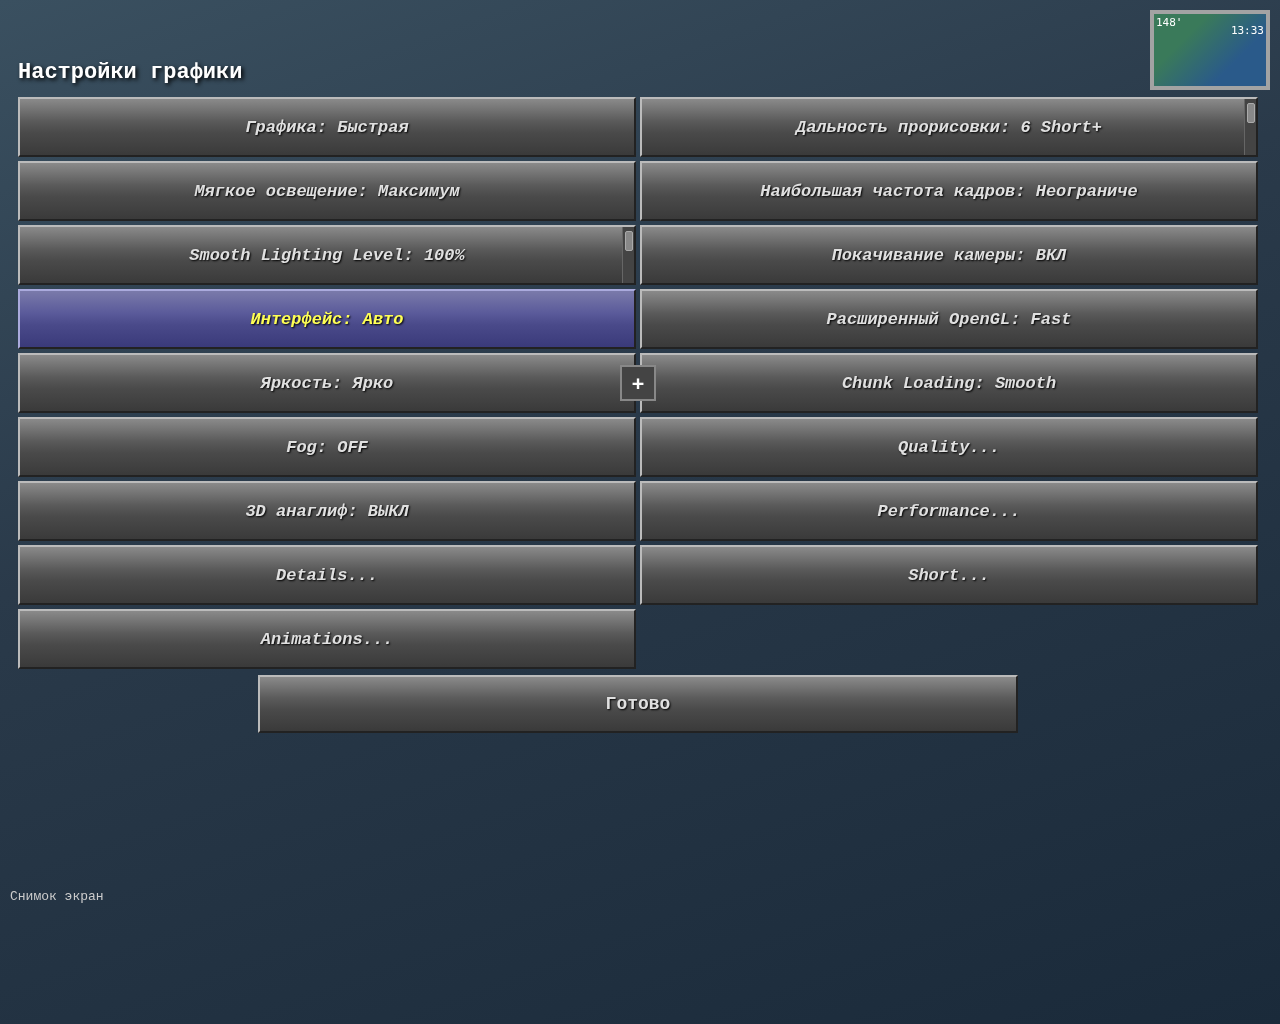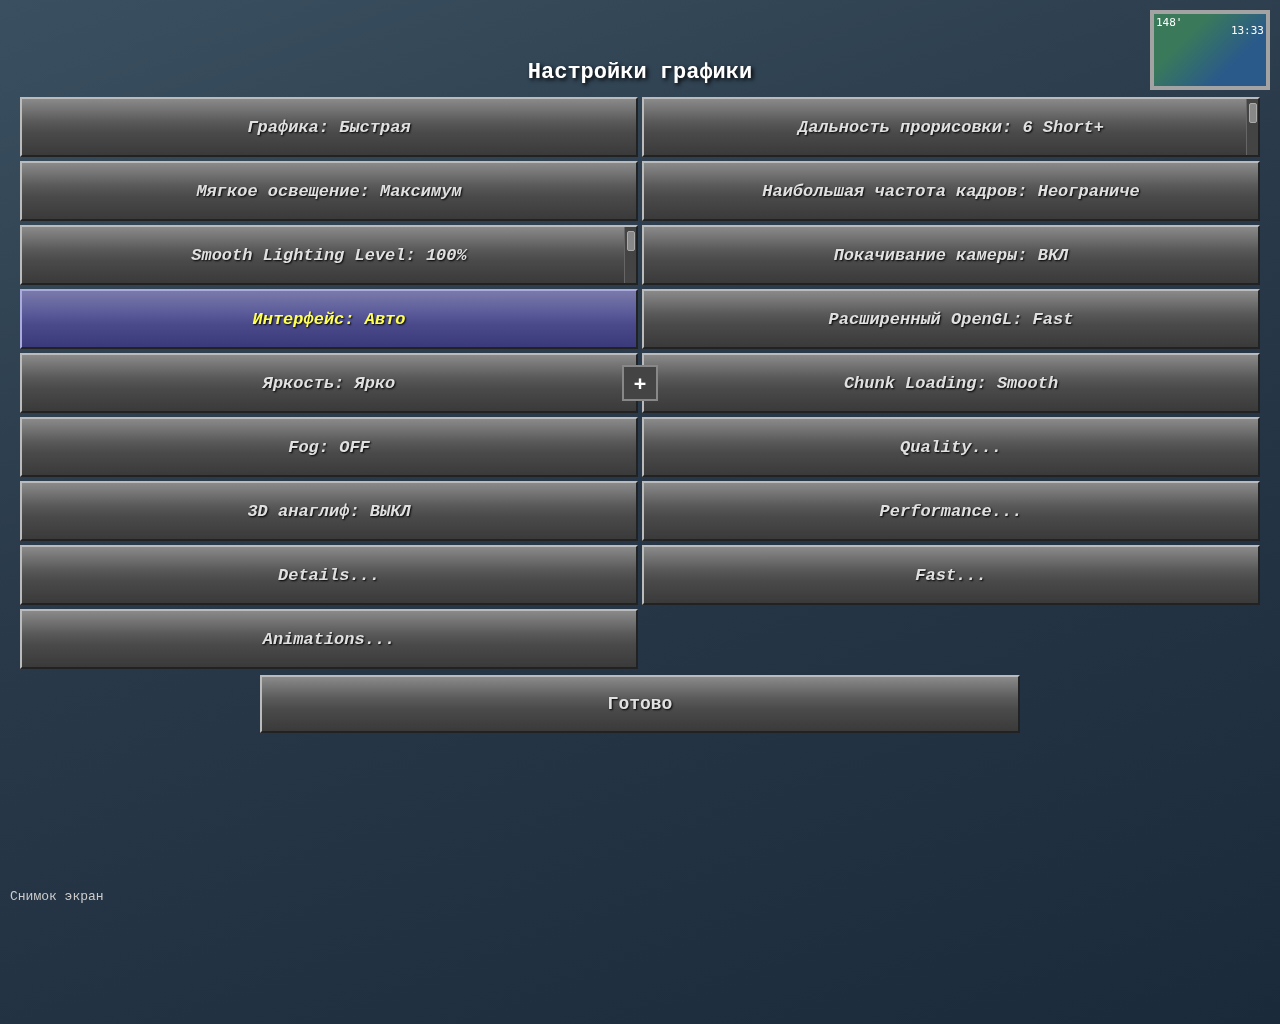--- a/index.html
+++ b/index.html
@@ -70,21 +70,21 @@
     
     .dialog {
       position: absolute;
       top: 60px;
       left: 18px;
       right: 18px;
       bottom: 60px;
       z-index: 10;
       display: flex;
       flex-direction: column;
-      align-items: center;
+      align-items: flex-start;
     }
 
     .dialog-title {
       color: white;
       font-size: 22px;
       font-weight: bold;
       margin-bottom: 12px;
       text-align: center;
       font-family: 'Courier New', monospace;
       text-shadow: 2px 2px 4px #000;
@@ -229,21 +229,21 @@
         <div class="mc-btn">
           <span class="btn-text">Chunk Loading: Smooth</span>
         </div>
         <div class="mc-btn">
           <span class="btn-text">Quality...</span>
         </div>
         <div class="mc-btn">
           <span class="btn-text">Performance...</span>
         </div>
         <div class="mc-btn">
-          <span class="btn-text">Fast...</span>
+          <span class="btn-text">Short...</span>
         </div>
       </div>
 
       <div style="position: absolute; left: 50%; top: 50%; transform: translate(-50%, -50%); width: 36px; height: 36px; background: #444; border: 2px solid #888; color: white; font-size: 20px; display: flex; align-items: center; justify-content: center; cursor: pointer; z-index: 20; font-family: monospace; font-weight: bold;">+</div>
 
     </div>
 
     <div class="done-row" style="margin-top: 6px;">
       <button class="done-btn">Готово</button>
     </div>

